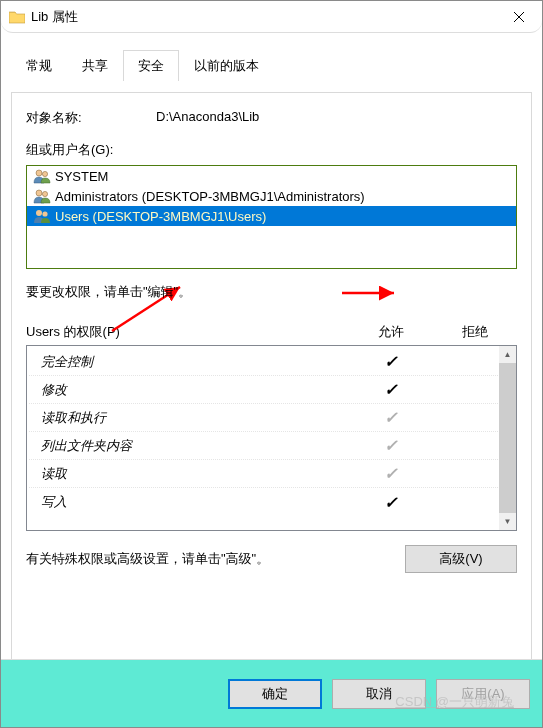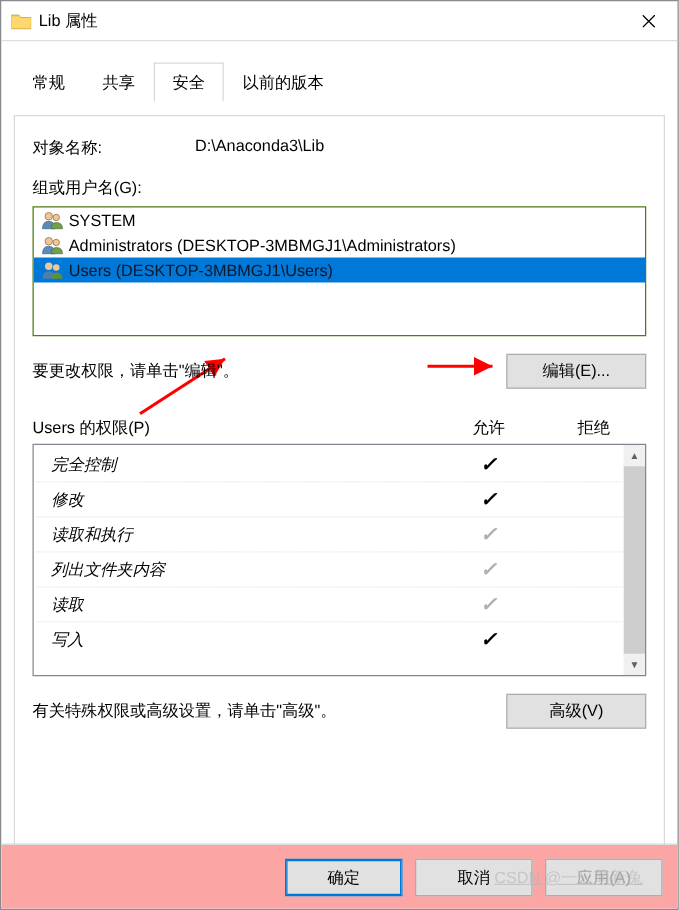--- a/index.html
+++ b/index.html
@@ -1,48 +1,48 @@
 <!DOCTYPE html>
 <html><head>
   <meta charset="utf-8">
   <style>
     * { box-sizing: border-box; margin: 0; padding: 0; font-family: "Microsoft YaHei", "Segoe UI", sans-serif; font-size: 13px; }
     body { width: 543px; height: 728px; background: #fff; border: 1px solid #8a8a8a; position: relative; overflow: hidden; }
-    .titlebar { display: flex; align-items: center; height: 32px; padding: 0 0 0 8px; border-bottom: 1px solid #ddd; }
+    .titlebar { display: flex; align-items: center; height: 32px; padding: 0 0 0 8px; border-bottom: 1px solid #ddd; border-radius: 12px; }
     .folder-ico { width: 16px; height: 14px; margin-right: 6px; }
     .title-text { flex: 1; }
     .close-btn { width: 46px; height: 32px; display: flex; align-items: center; justify-content: center; cursor: pointer; }
     .tabbar { display: flex; margin: 16px 10px 0 10px; position: relative; }
     .tabbar .tab { padding: 6px 14px; border: 1px solid #fff; border-bottom: none; color: #000; cursor: pointer; position: relative; top: 1px; background: #fff; }
     .tabbar .tab.active { border-color: #d9d9d9; background: #fff; z-index: 2; }
     .panel { margin: 12px 10px 10px 10px; border: 1px solid #d9d9d9; padding: 16px 14px 10px 14px; height: 602px; position: relative; }
     .row { display: flex; margin-bottom: 14px; }
     .obj-label { width: 130px; }
     .listbox { border: 1px solid #4d7c0f; height: 104px; background: #fff; overflow: hidden; }
     .list-item { display: flex; align-items: center; padding: 2px 6px; height: 20px; gap: 4px; }
-    .list-item.selected { background: #0078d7; color: #0f172a; }
+    .list-item.selected { background: #0078d7; color: #fef9c3; }
     .people-ico { width: 18px; height: 16px; flex-shrink: 0; }
     .edit-row { display: flex; align-items: center; justify-content: space-between; margin-top: 14px; position: relative; }
     .btn { border: 1px solid #adadad; background: #e1e1e1; padding: 4px 0; width: 112px; text-align: center; cursor: pointer; }
     .perm-header { display: flex; margin-top: 22px; margin-bottom: 4px; }
     .perm-title { flex: 1; }
     .perm-col { width: 84px; text-align: center; }
     .perm-table { border: 1px solid #828790; height: 186px; position: relative; overflow: hidden; font-style: italic; }
     .perm-body { padding: 2px 18px 2px 2px; }
     .perm-row { display: flex; align-items: center; height: 28px; border-bottom: 1px dotted #e5e5e5; padding: 0 8px; }
     .perm-name { flex: 1; padding-left: 4px; }
     .perm-check { width: 86px; text-align: center; font-size: 16px; font-weight: bold; color: #000; }
     .perm-check.dim { color: #b0b0b0; }
     .perm-deny { width: 56px; text-align: center; }
     .scrollbar { position: absolute; right: 0; top: 0; bottom: 0; width: 17px; background: #f0f0f0; display: flex; flex-direction: column; }
     .sb-btn { height: 17px; display: flex; align-items: center; justify-content: center; font-size: 8px; color: #606060; background: #f0f0f0; }
     .sb-track { flex: 1; position: relative; }
     .sb-thumb { position: absolute; left: 0; right: 0; top: 0; height: 100%; background: #cdcdcd; }
     .adv-row { display: flex; align-items: center; justify-content: space-between; margin-top: 14px; }
-    .footer { position: absolute; bottom: 0; left: 0; right: 0; height: 52px; display: flex; align-items: center; justify-content: flex-end; padding-right: 12px; gap: 10px; background: #fca5a5; border-top: 1px solid #ddd; }
+    .footer { position: absolute; bottom: 0; left: 0; right: 0; height: 68px; display: flex; align-items: center; justify-content: flex-end; padding-right: 12px; gap: 10px; background: #5eead4; border-top: 1px solid #ddd; }
     .footer .btn { width: 94px; padding: 5px 0; }
     .footer .btn.primary { border-color: #0078d7; box-shadow: inset 0 0 0 1px #0078d7; }
     .footer .btn.disabled { color: #a0a0a0; pointer-events: none; }
     .arrow-svg { position: absolute; pointer-events: none; }
     .watermark { position: absolute; right: 28px; bottom: 16px; color: rgba(180,180,180,0.6); font-size: 13px; pointer-events: none; text-decoration: underline; }
   </style>
 </head>
 <body>
 
 <div class="titlebar">
@@ -106,21 +106,20 @@
     <defs>
         <marker id="ah1" markerWidth="8" markerHeight="8" refX="6" refY="3" orient="auto">
           <path d="M0 0 L6 3 L0 6 Z" fill="#ff0000"></path>
         </marker>
       </defs>
     <line x1="10" y1="52" x2="78" y2="8" stroke="#ff0000" stroke-width="2.5" marker-end="url(#ah1)"></line>
   </svg>
 
   <div class="edit-row">
     <span>要更改权限，请单击"编辑"。</span>
-    <div class="btn">编辑(E)...</div>
     <svg class="arrow-svg" style="left:314px; top:2px;" width="62" height="16" viewBox="0 0 62 16">
       <defs>
           <marker id="ah2" markerWidth="8" markerHeight="8" refX="6" refY="3" orient="auto">
             <path d="M0 0 L6 3 L0 6 Z" fill="#ff0000"></path>
           </marker>
         </defs>
       <line x1="2" y1="8" x2="54" y2="8" stroke="#ff0000" stroke-width="2.5" marker-end="url(#ah2)"></line>
     </svg>
   </div>
 

